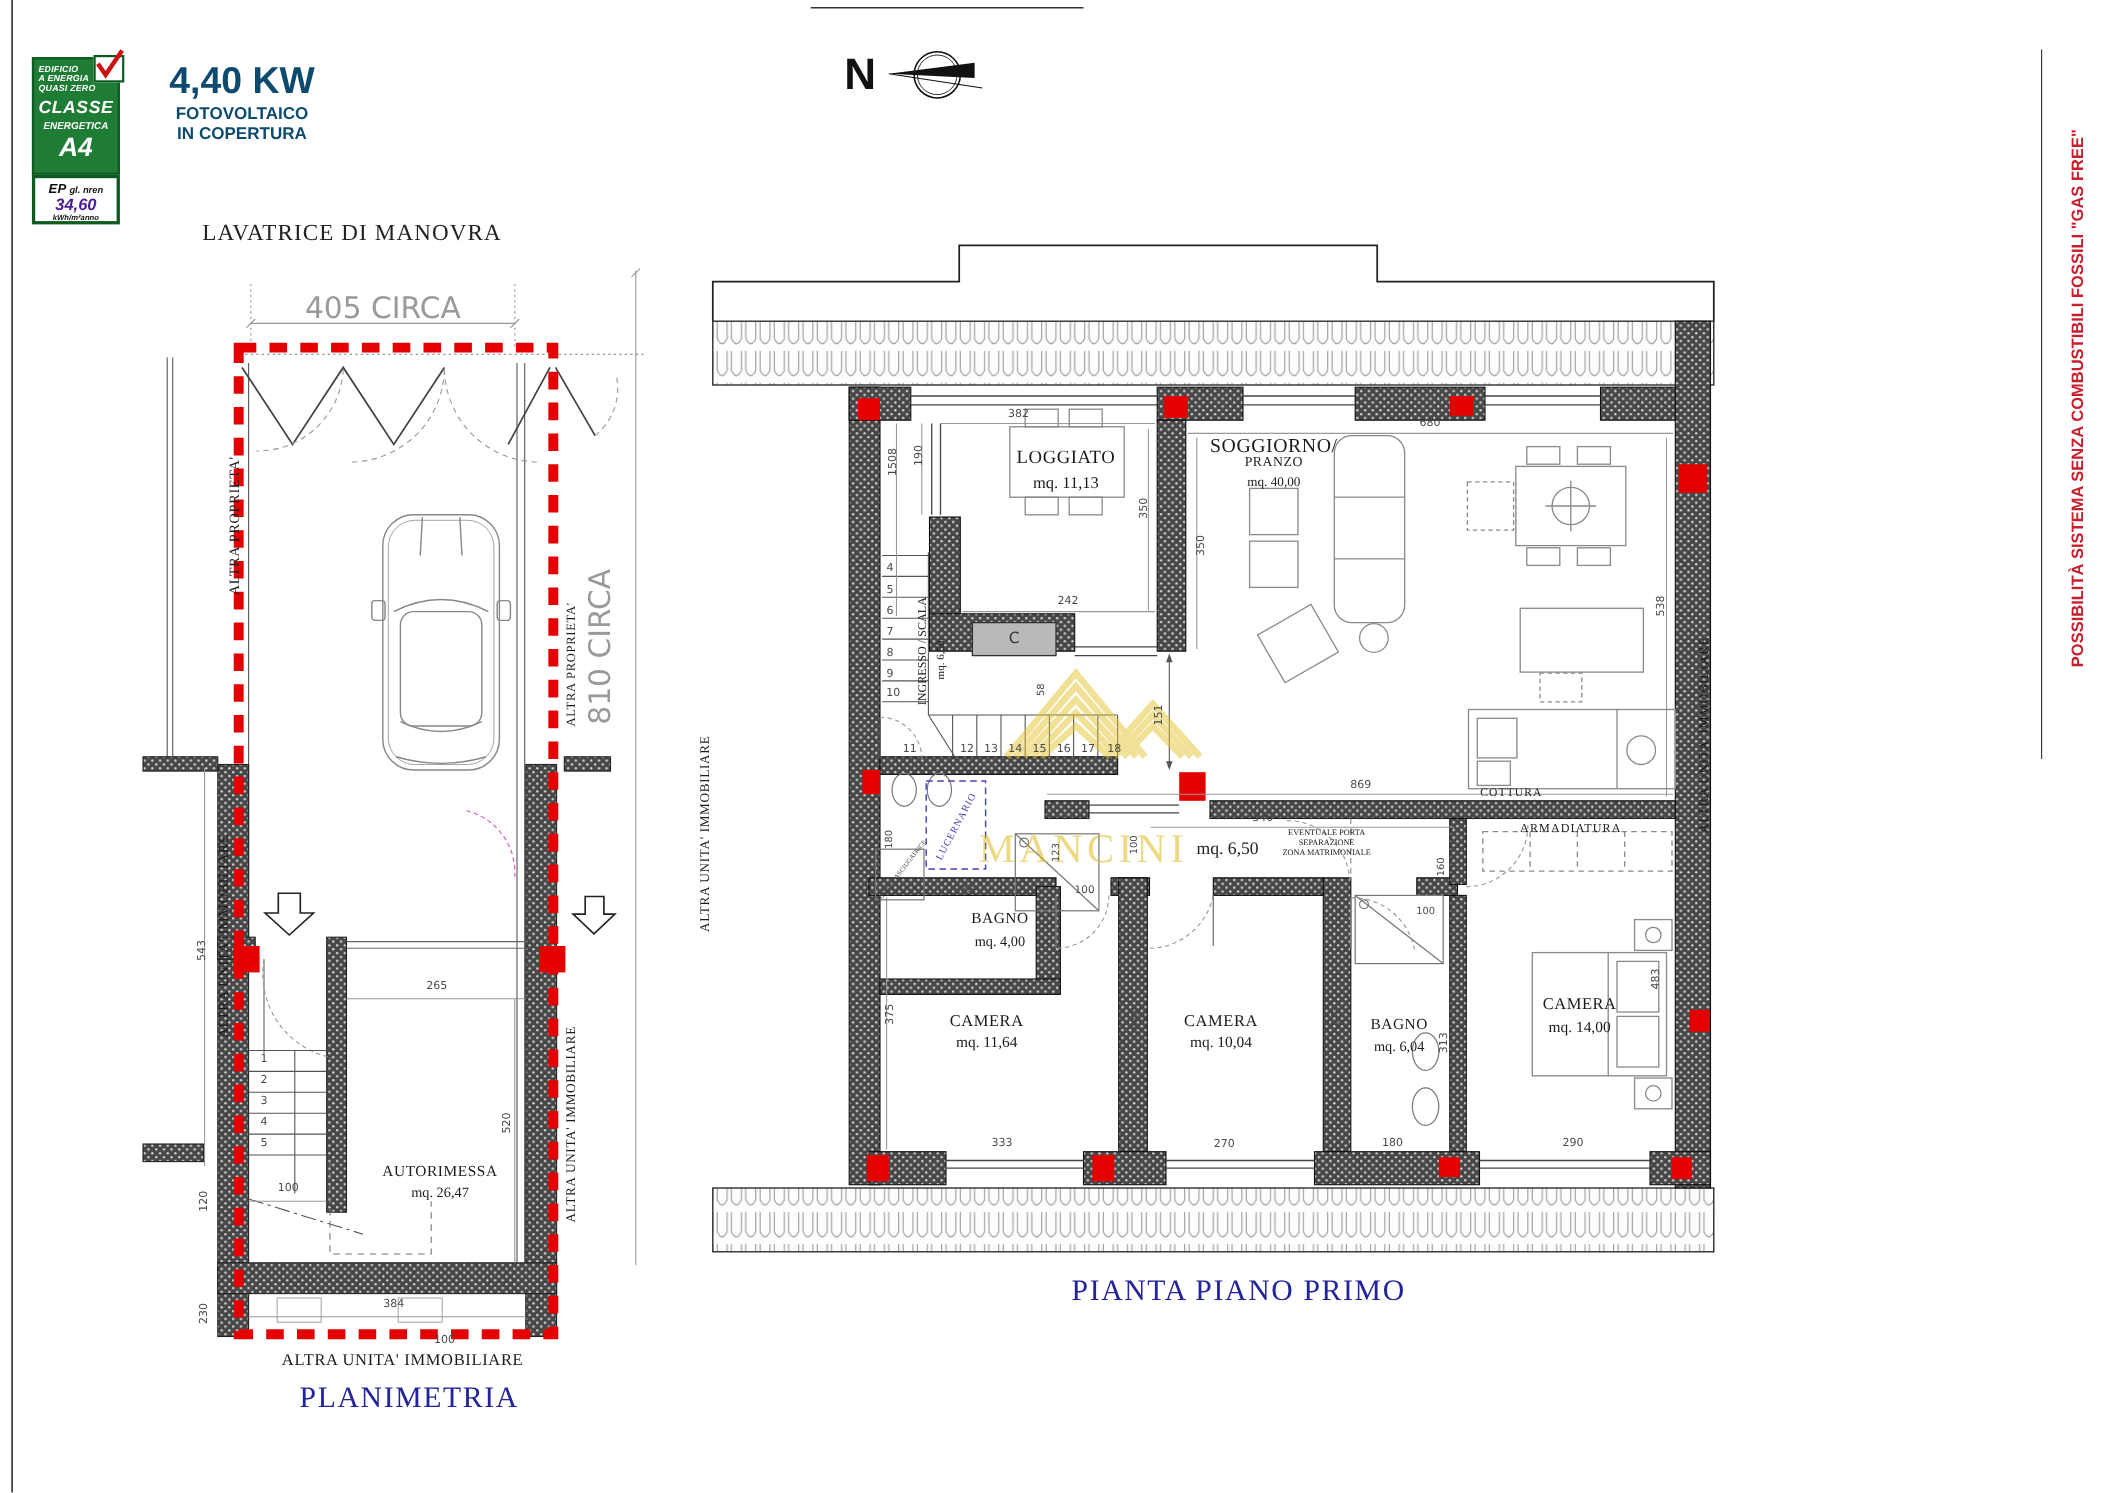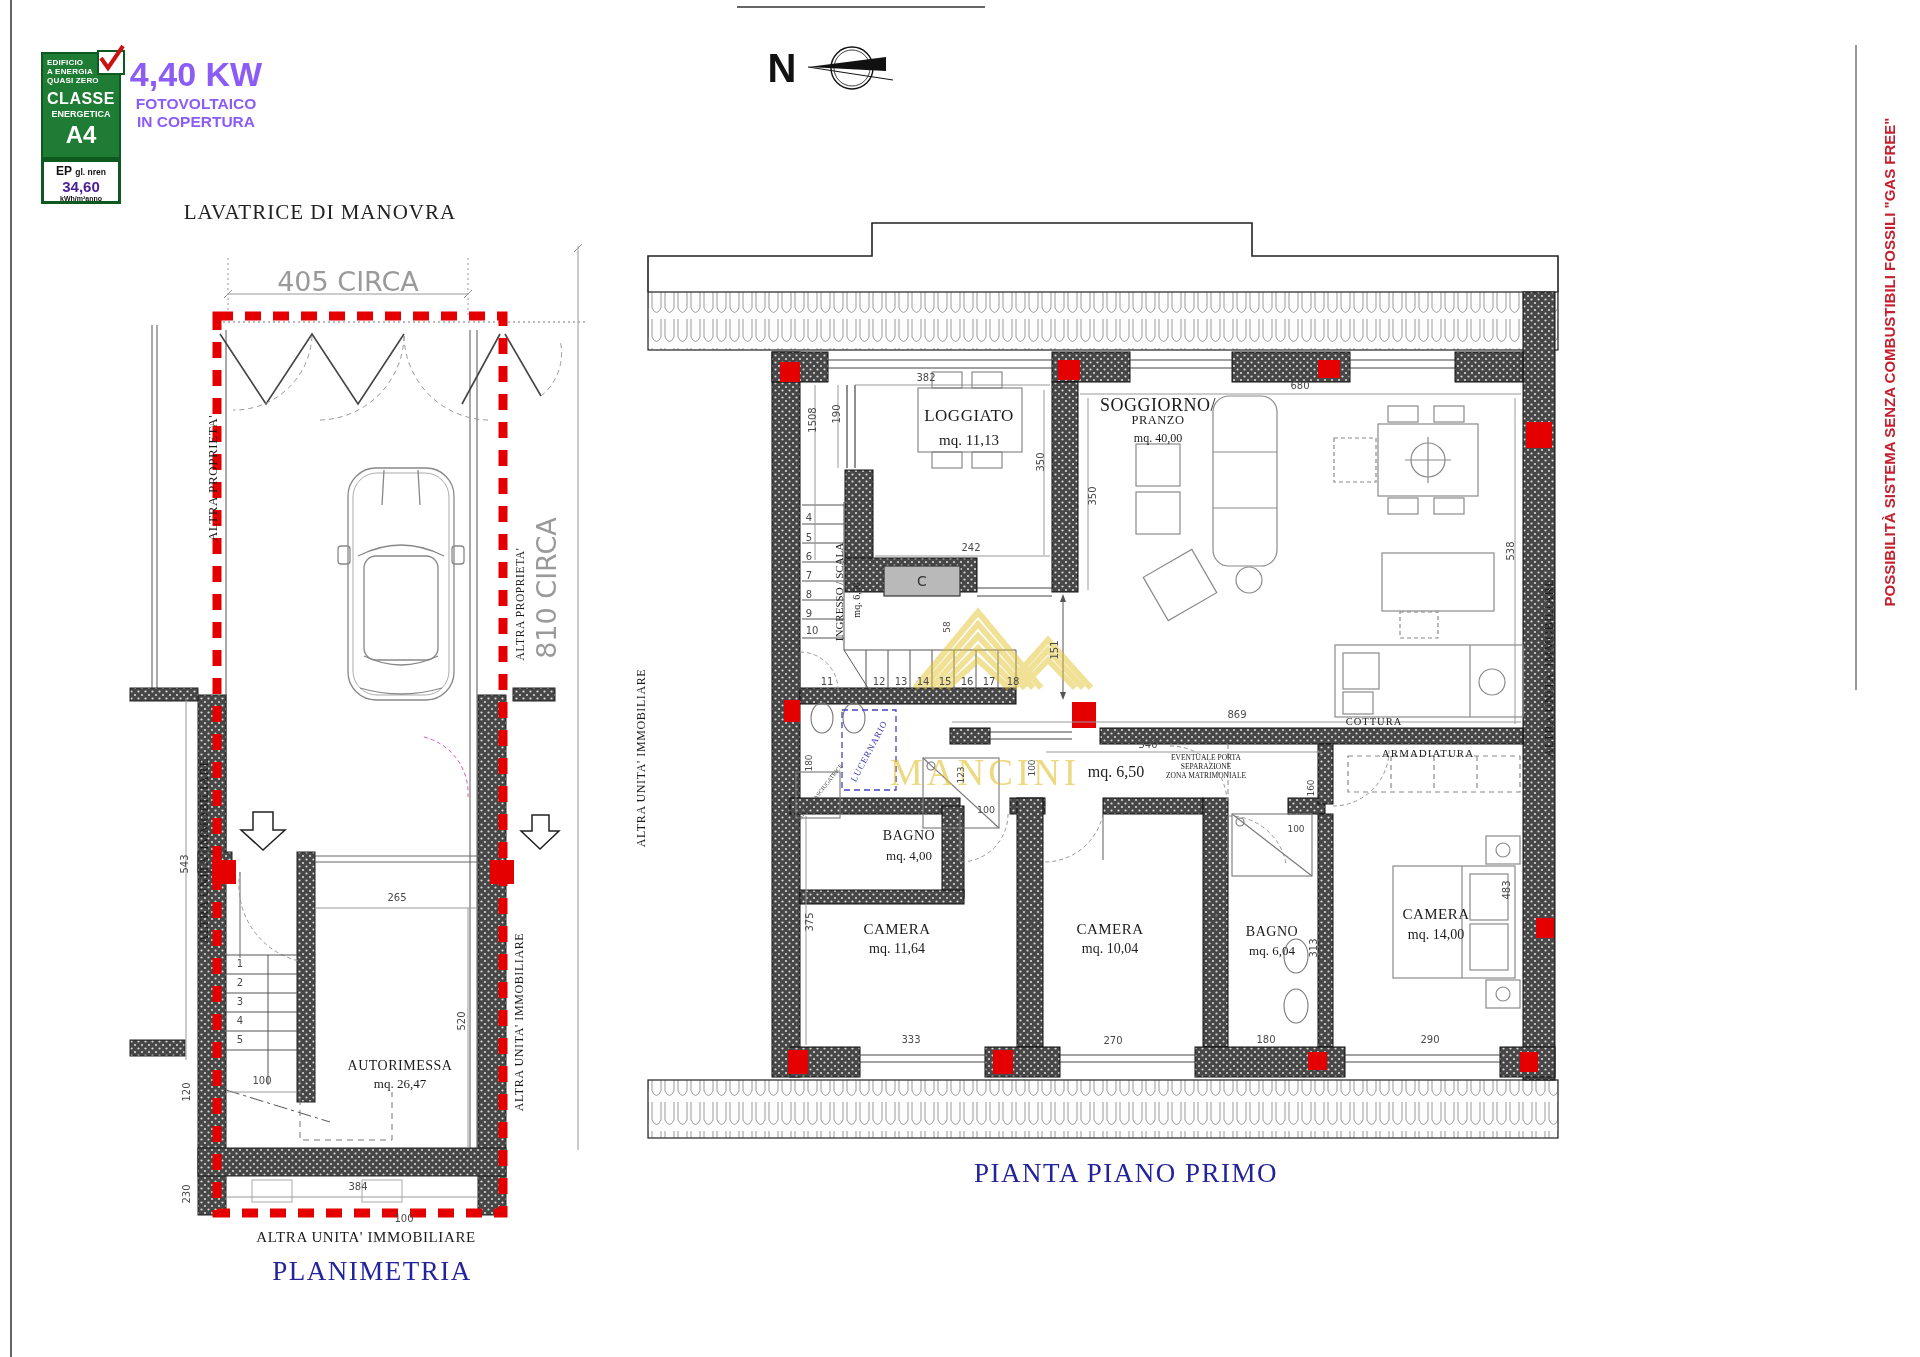--- a/index.html
+++ b/index.html
@@ -9,25 +9,25 @@
   .t{position:absolute;transform:translate(-50%,-50%);transform-origin:center;
      white-space:nowrap;z-index:5;color:#222;}
   .rot{transform:translate(-50%,-50%) rotate(-90deg);}
   .serif{font-family:"Liberation Serif",serif;}
   .dim{font-family:"DejaVu Sans",sans-serif;font-size:10px;color:#4a4a4a;}
   .dimbig{font-family:"DejaVu Sans",sans-serif;font-size:27px;color:#9a9a9a;}
   .room{font-family:"Liberation Serif",serif;font-size:16px;letter-spacing:.5px;color:#1b1b1b;}
   .area{font-family:"Liberation Serif",serif;font-size:14px;color:#1b1b1b;}
   .smserif{font-family:"Liberation Serif",serif;font-size:12.5px;letter-spacing:.6px;color:#1b1b1b;}
   .bluetitle{font-family:"Liberation Serif",serif;font-size:27px;color:#23239b;letter-spacing:1.5px;}
-  .red{color:#8b5cf6;font-family:"Liberation Sans",sans-serif;font-weight:bold;}
+  .red{color:#0c4a6e;font-family:"Liberation Sans",sans-serif;font-weight:bold;margin-left:24px;}
   .wm{font-family:"Liberation Serif",serif;font-size:37px;letter-spacing:4px;
       color:rgba(222,190,40,.58);z-index:4;}
   
-  #badge{position:absolute;left:41px;top:52px;width:80px;height:150px;z-index:6;}
+  #badge{position:absolute;left:29px;top:52px;width:80px;height:150px;z-index:6;font-style:italic;}
   #badge .grn{position:absolute;left:0;top:0;width:80px;height:107px;background:#1e7c34;
       border:2px solid #0c5a20;box-sizing:border-box;}
   #badge .toplines{position:absolute;left:4px;top:4px;line-height:9px;}
   #badge .toplines span{display:block;color:#fff;font-size:8px;font-weight:bold;letter-spacing:.2px;}
   #badge .chk{position:absolute;left:54px;top:-4px;width:28px;height:25px;background:#fff;
       border:2px solid #0c5a20;box-sizing:border-box;}
   #badge .classe{position:absolute;left:0;top:36px;width:100%;text-align:center;color:#fff;}
   #badge .c1{font-size:16px;font-weight:bold;letter-spacing:.5px;}
   #badge .c2{font-size:9px;font-weight:bold;margin-top:1px;}
   #badge .c3{font-size:24px;font-weight:bold;margin-top:2px;}

